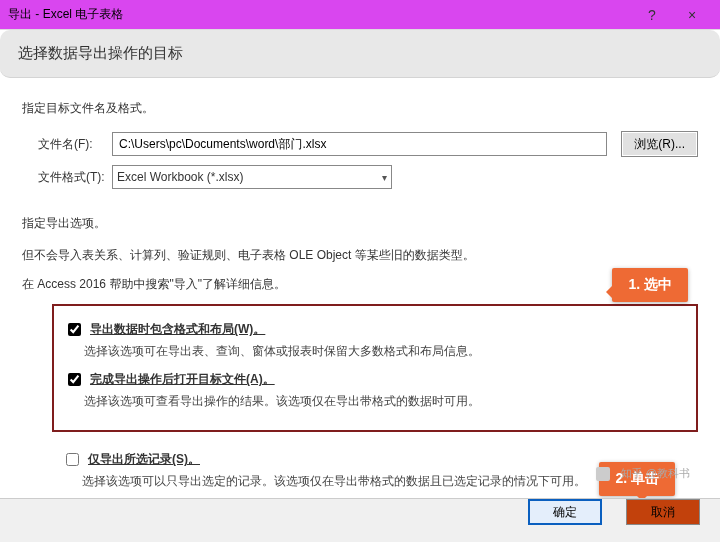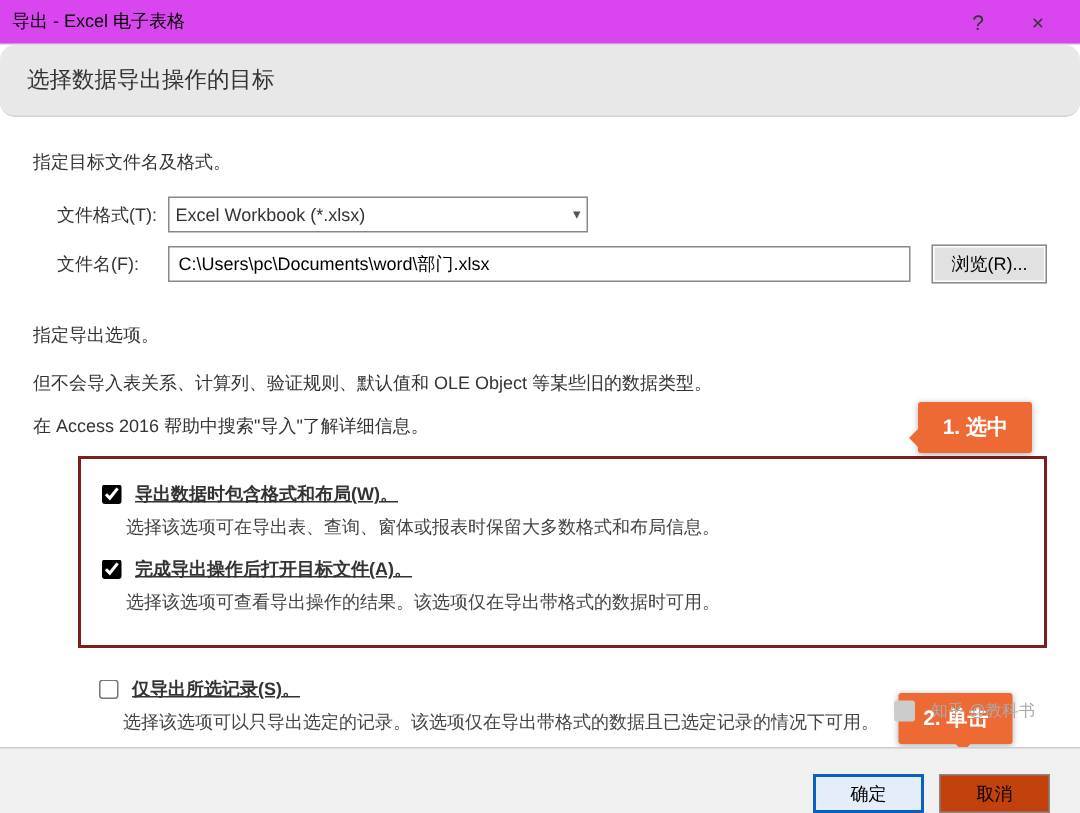--- a/index.html
+++ b/index.html
@@ -24,59 +24,59 @@
   .opt-head { display:flex; align-items:center; gap:6px; font-weight:bold;}
   .opt-sub { margin: 4px 0 10px 20px; color:#444;}
   .cb { width:13px; height:13px; accent-color:#000;}
   .under { text-decoration: underline;}
   .callout { position:absolute; background:#ee6a34; color:#fff; font-size:14px; font-weight:bold; padding:8px 16px; border-radius:2px; box-shadow:0 1px 4px rgba(0,0,0,.3);}
   .callout1 { top:268px; right:32px; }
   .callout::before { content:""; position:absolute; width:0; height:0; }
   .callout1::before { left:-16px; top:40%; border:10px solid transparent; border-right-color:#ee6a34;}
   .callout2 { bottom:46px; right:45px;margin-left:48px; }
   .callout2::before { left:45%; bottom:-14px; border:9px solid transparent; border-top-color:#ee6a34;}
-  .footer { position:absolute; bottom:0; left:0; right:0; height:44px; background:#f0f0f0; border-top:1px solid #ccc; display:flex; justify-content:flex-end; align-items:flex-end; padding:0 20px; gap:10px;}
+  .footer { position:absolute; bottom:0; left:0; right:0; height:44px; background:#f0f0f0; border-top:1px solid #ccc; display:flex; justify-content:flex-end; align-items:flex-start; padding:0 20px; gap:24px;}
   .btn { height:26px; min-width:74px; border:1px solid #888; background:#c2410c; font-size:12px; padding:0 14px;}
   .btn.primary { border:2px solid #0a5fbf; background:#e4eefb;}
   .watermark { position:absolute; right:30px; bottom:61px; font-size:11px; color:#aaa; display:flex; align-items:center; gap:11px; pointer-events:none;}
   .wm-icon { width:14px; height:14px; background:#ccc; border-radius:2px; display:inline-block;}
 </style>
 </head>
 <body>
 
 <div class="titlebar">
   <span class="titlebar-title">导出 - Excel 电子表格</span>
   <span class="titlebar-btn">?</span>
   <span class="titlebar-btn">×</span>
 </div>
 
 <div class="subheader">选择数据导出操作的目标</div>
 
 <div class="body">
   <div class="line">指定目标文件名及格式。</div>
 
   <div class="row">
+    <div class="lbl">文件名(F):</div>
+    <input class="textinput" value="C:\Users\pc\Documents\word\部门.xlsx" style="">
+    <button class="browse">浏览(R)...</button>
+  </div>
+
+  <div class="row">
     <div class="lbl">文件格式(T):</div>
     <div class="select">
       <span>Excel Workbook (*.xlsx)</span>
       <span class="chev">▾</span>
     </div>
   </div>
 
-  <div class="row">
-    <div class="lbl">文件名(F):</div>
-    <input class="textinput" value="C:\Users\pc\Documents\word\部门.xlsx" style="">
-    <button class="browse">浏览(R)...</button>
-  </div>
-
   <div class="section-gap"></div>
   <div class="line">指定导出选项。</div>
 
   <div class="para">
-    <span>但不会导入表关系、计算列、验证规则、默认值和 OLE Object 等某些旧的数据</span><span>类型。</span>
+    <span>但不会导入表关系、计算列、验证规则、电子表格 OLE Object 等某些旧的数据</span><span>类型。</span>
   </div>
   <div class="para">在 Access 2016 帮助中搜索"导入"了解详细信息。</div>
 
   <div class="opt-box highlight">
     <div class="opt">
       <div class="opt-head">
         <input type="checkbox" class="cb" checked="" style="">
         <span class="under">导出数据时包含格式和布局(W)。</span>
       </div>
       <div class="opt-sub">选择该选项可在导出表、查询、窗体或报表时保留大多数格式和布局信息。</div>

